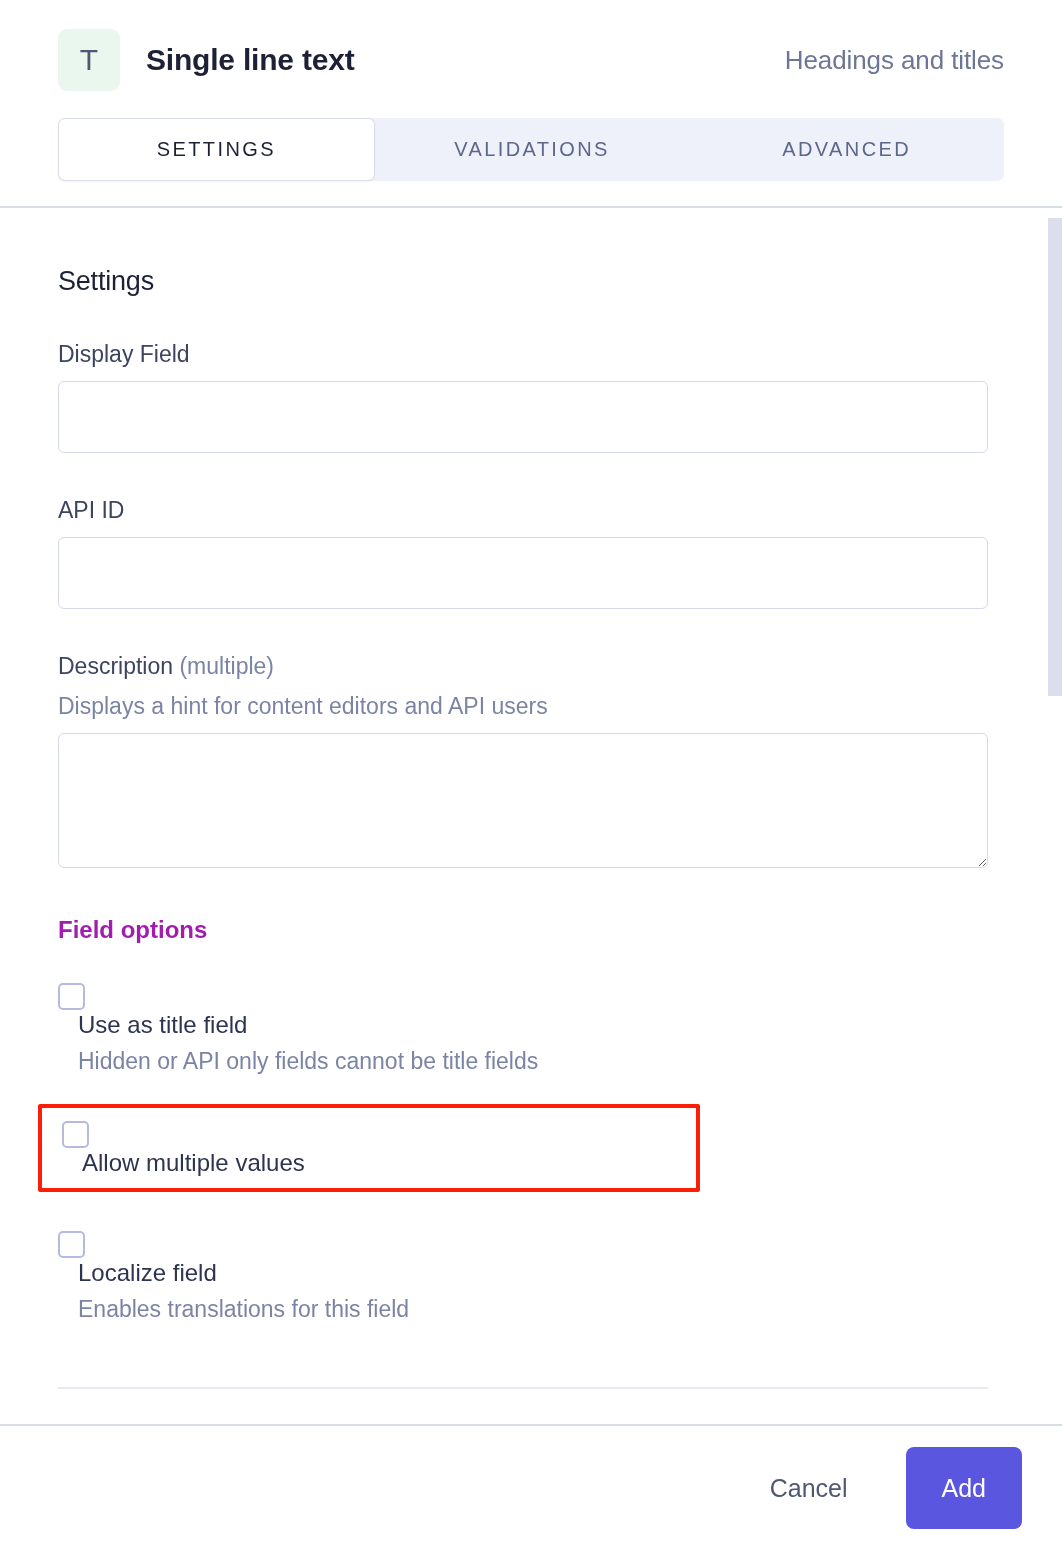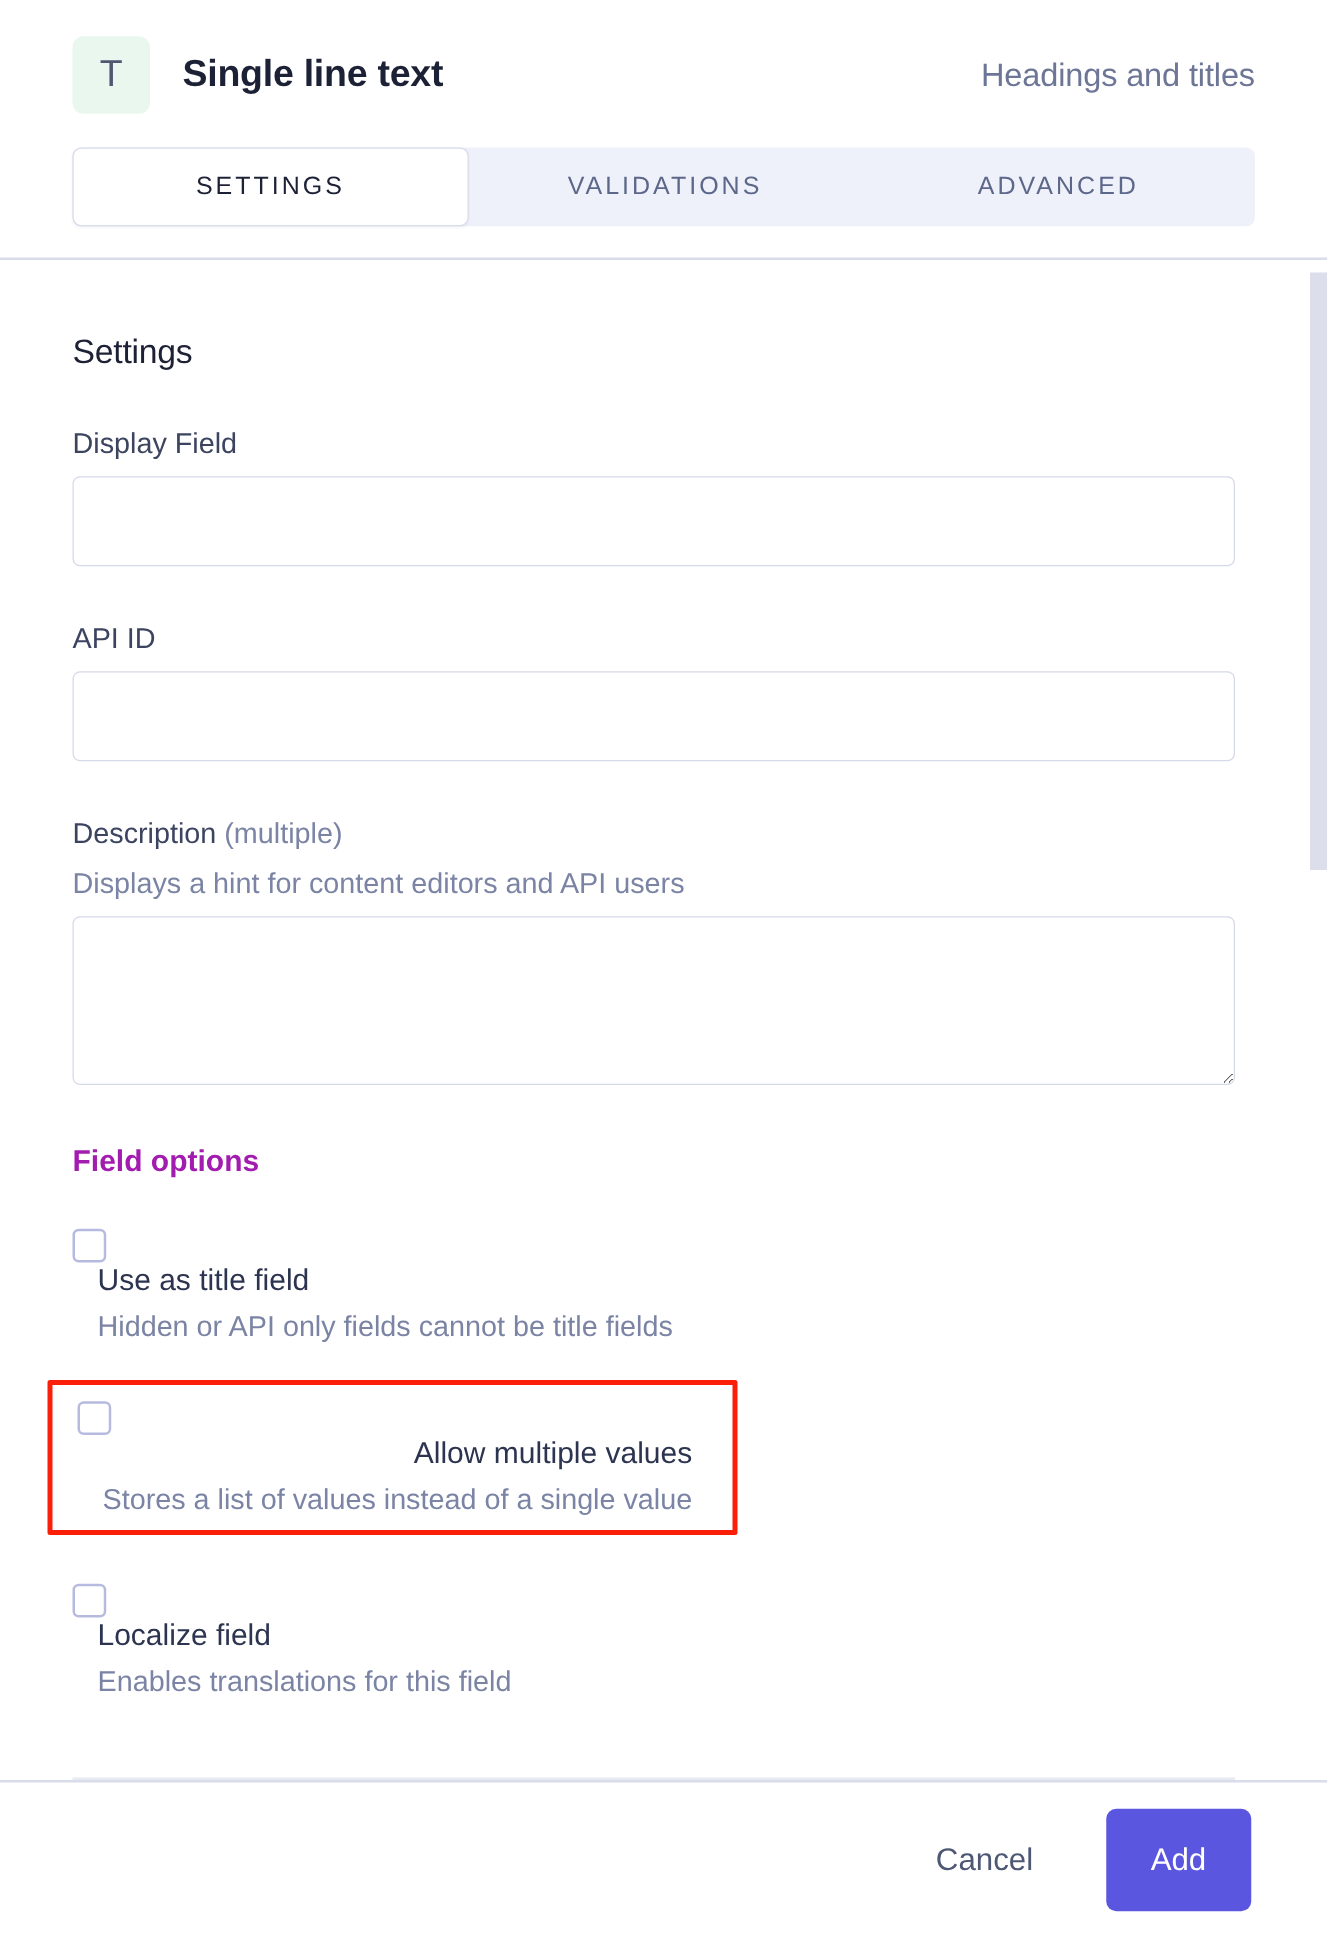--- a/index.html
+++ b/index.html
@@ -189,25 +189,24 @@
     margin-top: 30px;
     position: relative;
     padding: 4px 6px 6px 16px;
     margin-left: -16px;
     flex-direction: column;
   }
 
   .option-row.highlighted {
     border: 4px solid #fb1e09;
     border-radius: 2px;
-    width: 552px;
+    width: 662px;
     margin-left: -20px;
     padding: 8px 6px 10px 20px;
     margin-top: 22px;
-    text-align: right;
   }
 
   .checkbox {
     flex: 0 0 auto;
     width: 27px;
     height: 27px;
     border: 2px solid #b6badf;
     border-radius: 5px;
     background: #ffffff;
     margin-top: 5px;
@@ -257,21 +256,21 @@
   }
 
   
   .footer {
     flex: 0 0 auto;
     border-top: 2px solid #d9dce9;
     height: 126px;
     display: flex;
     align-items: center;
     justify-content: flex-end;
-    padding: 0 61px;
+    padding: 0 40px;
   }
 
   .btn-cancel {
     background: transparent;
     border: none;
     font-size: 25px;
     color: #4e5773;
     cursor: pointer;
     padding: 14px 18px;
     font-family: "Liberation Sans", sans-serif;
@@ -344,21 +343,20 @@
         <div class="option-text">
           <div class="option-label">Use as title field</div>
           <div class="option-sub">Hidden or API only fields cannot be title fields</div>
         </div>
       </div>
 
       <div class="option-row highlighted">
         <div class="checkbox"></div>
         <div class="option-text">
           <div class="option-label">Allow multiple values</div>
-          <div class="option-sub">Stores a list of values instead of a single value</div>
         </div>
       </div>
 
       <div class="option-row">
         <div class="checkbox"></div>
         <div class="option-text">
           <div class="option-label">Localize field</div>
           <div class="option-sub">Enables translations for this field</div>
         </div>
       </div>

